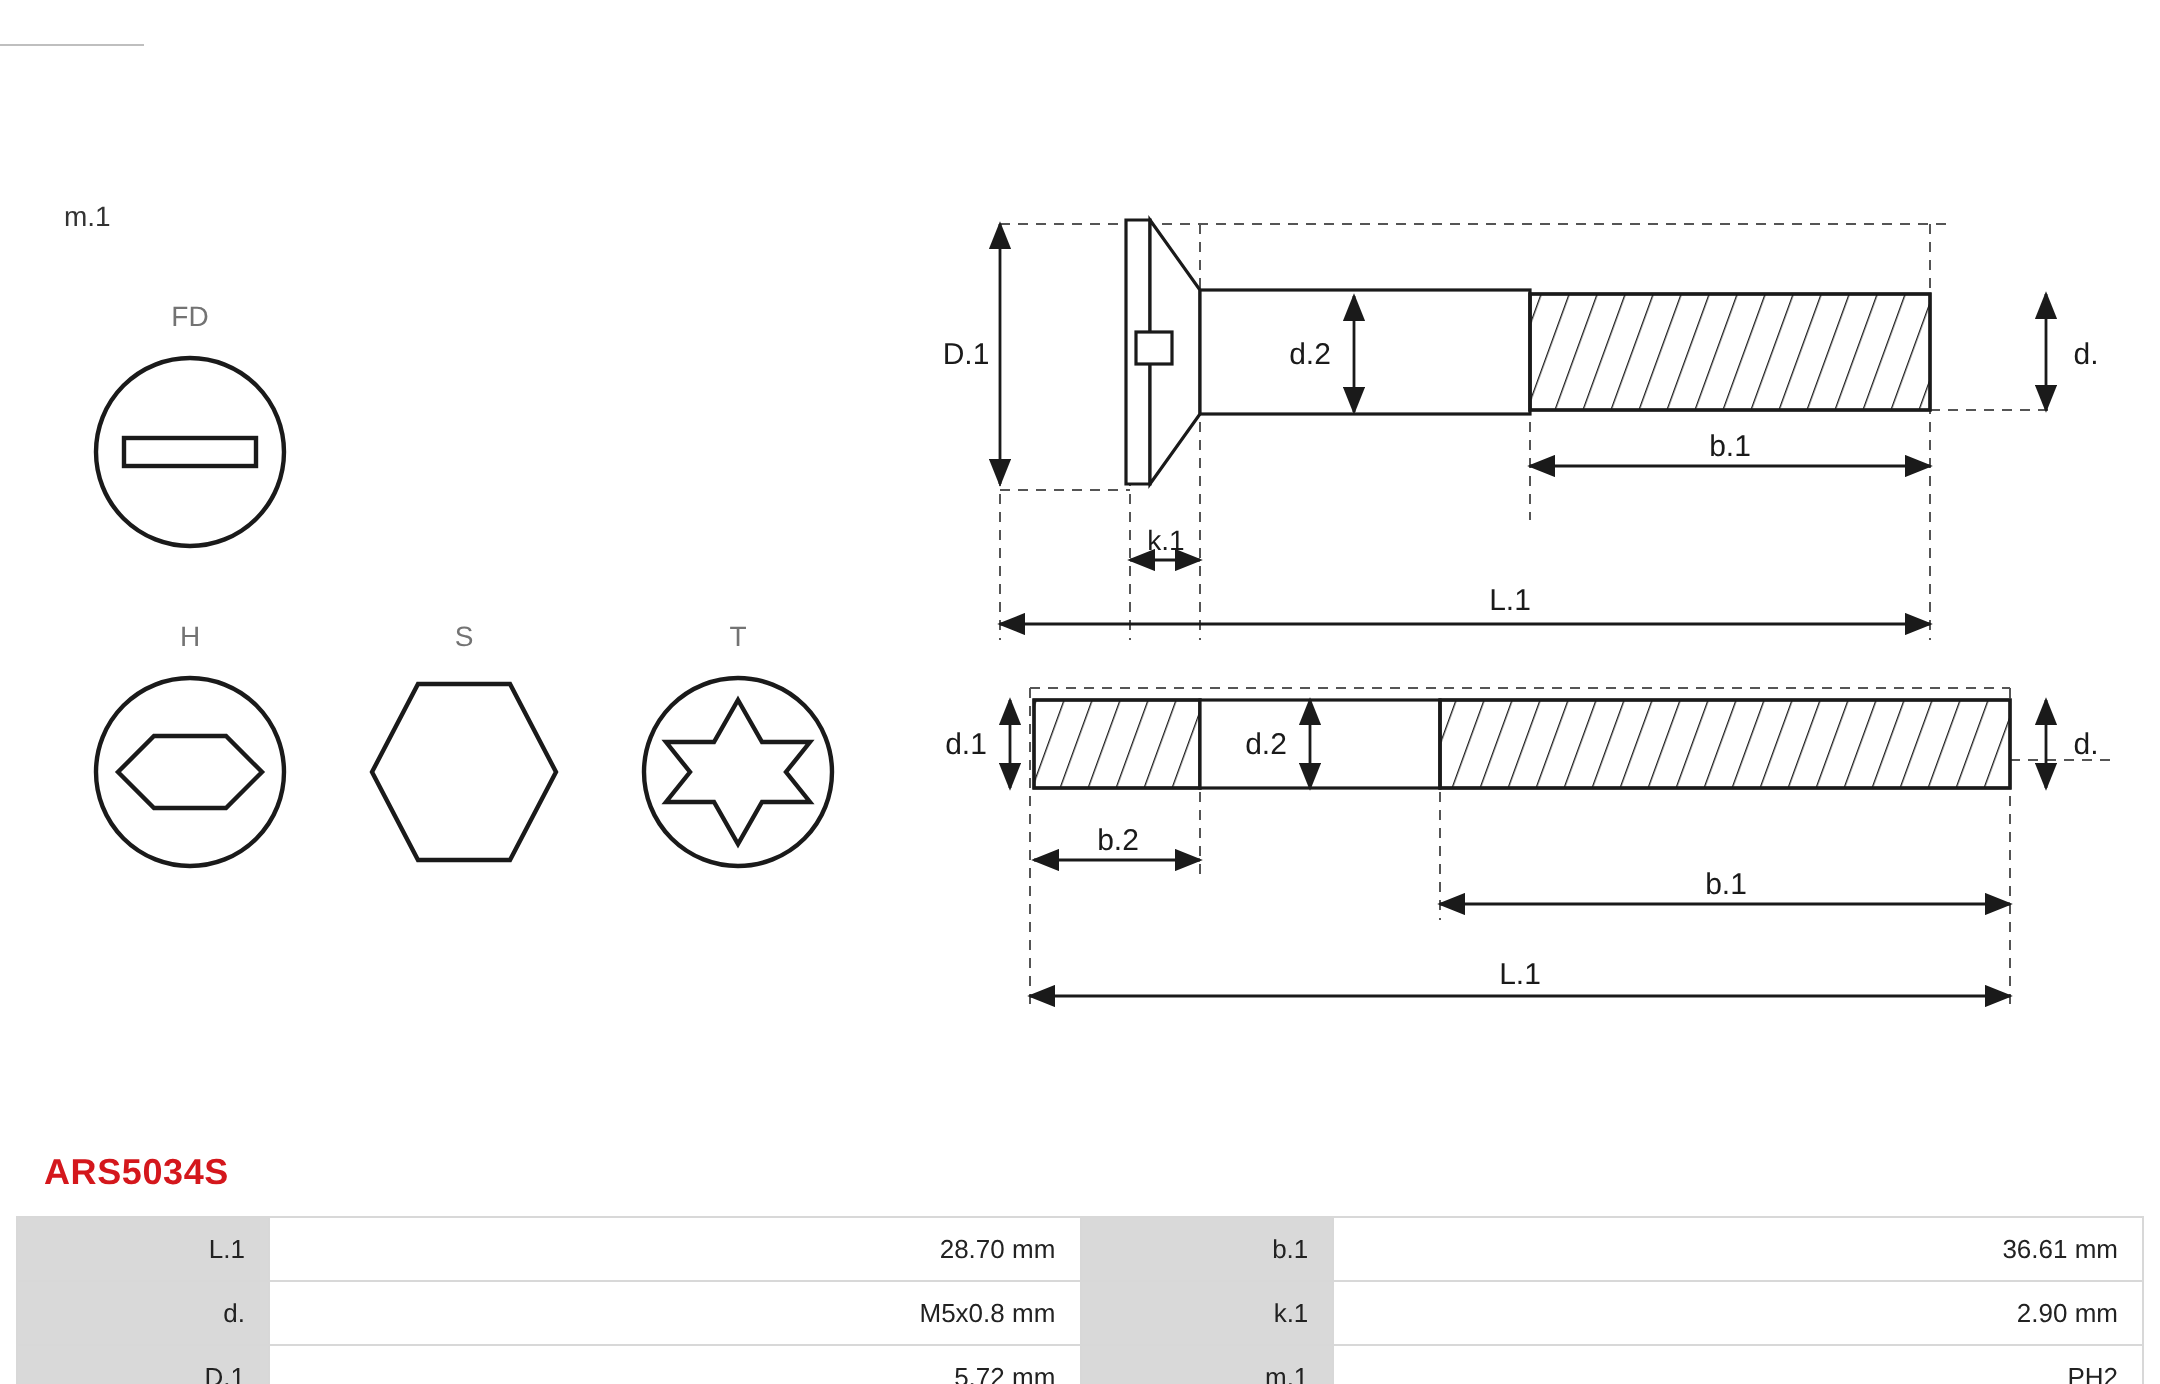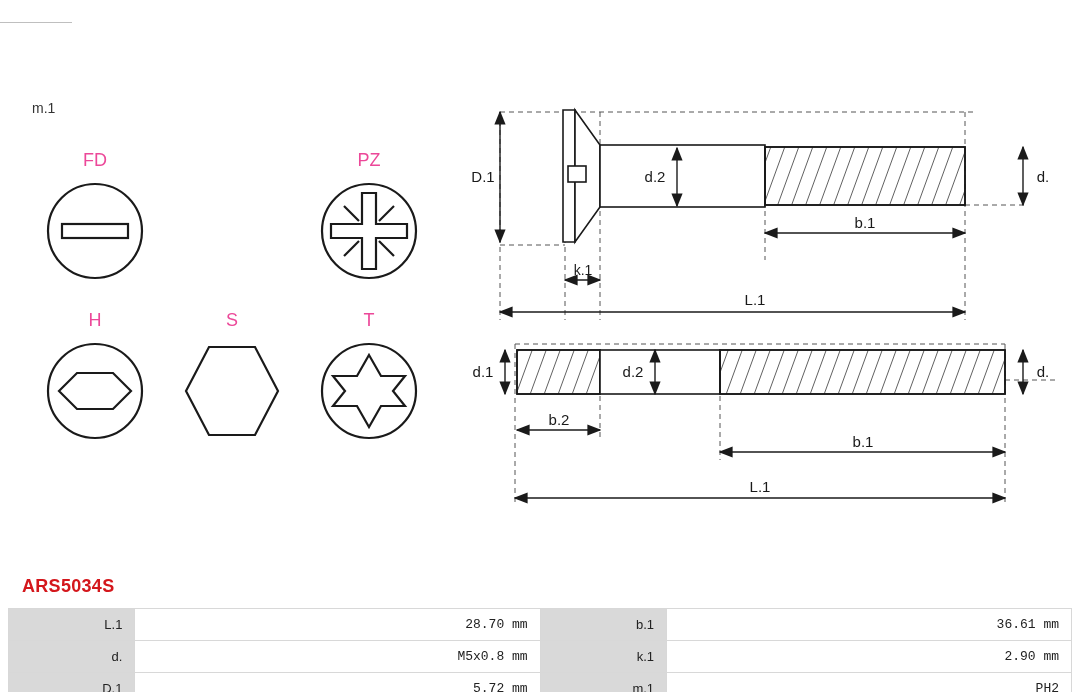--- a/index.html
+++ b/index.html
@@ -33,22 +33,22 @@
     position: absolute;
     left: 30px; top: 130px;
     width: 400px; height: 310px;
   }
   .head-cell {
     position: absolute;
     width: 130px;
     text-align: center;
   }
   .head-cell .cap {
-    font-size: 18px;
-    color: #ec4899;
+    font-size: 14px;
+    color: #737373;
     margin-bottom: 10px;
     display: block;
   }
   .head-svg { display: block; margin: 0 auto; }
 
   
   .draw {
     position: absolute;
   }
   .draw svg { display: block; }
@@ -80,21 +80,20 @@
     background: #d9d9d9;
     text-align: right;
     width: 130px;
     color: #222;
   }
   td.v {
     background: #ffffff;
     text-align: right;
     width: 420px;
     color: #222;
-    font-family: Liberation Mono, monospace;
   }
 </style>
 </head>
 <body>
 
 <div class="page">
 
   <div class="topline"></div>
 
   <div class="m1-label">m.1</div>
@@ -103,33 +102,20 @@
 
     <div class="head-cell" style="left:0px; top:0px;">
       <span class="cap">FD</span>
       <svg class="head-svg" width="100" height="100" viewBox="0 0 100 100">
         <circle cx="50" cy="50" r="47" fill="#fff" stroke="#1a1a1a" stroke-width="2.2"></circle>
         <rect x="17" y="43" width="66" height="14" fill="#fff" stroke="#1a1a1a" stroke-width="2.2"></rect>
       </svg>
     </div>
 
 
-    <div class="head-cell" style="left:274px; top:0px;">
-      <span class="cap">PZ</span>
-      <svg class="head-svg" width="100" height="100" viewBox="0 0 100 100">
-        <circle cx="50" cy="50" r="47" fill="#fff" stroke="#1a1a1a" stroke-width="2.2"></circle>
-        <path d="M43 12 L57 12 L57 43 L88 43 L88 57 L57 57 L57 88 L43 88 L43 57 L12 57 L12 43 L43 43 Z" fill="#fff" stroke="#1a1a1a" stroke-width="2.2" stroke-linejoin="miter"></path>
-        <g stroke="#1a1a1a" stroke-width="2.2" stroke-linecap="butt">
-          <line x1="25" y1="25" x2="40" y2="40"></line>
-          <line x1="75" y1="25" x2="60" y2="40"></line>
-          <line x1="25" y1="75" x2="40" y2="60"></line>
-          <line x1="75" y1="75" x2="60" y2="60"></line>
-        </g>
-      </svg>
-    </div>
 
     <div class="head-cell" style="left:0px; top:160px;">
       <span class="cap">H</span>
       <svg class="head-svg" width="100" height="100" viewBox="0 0 100 100">
         <circle cx="50" cy="50" r="47" fill="#fff" stroke="#1a1a1a" stroke-width="2.2"></circle>
         <polygon points="32,32 68,32 86,50 68,68 32,68 14,50" fill="#fff" stroke="#1a1a1a" stroke-width="2.2" stroke-linejoin="miter"></polygon>
       </svg>
     </div>
 
     <div class="head-cell" style="left:137px; top:160px;">

